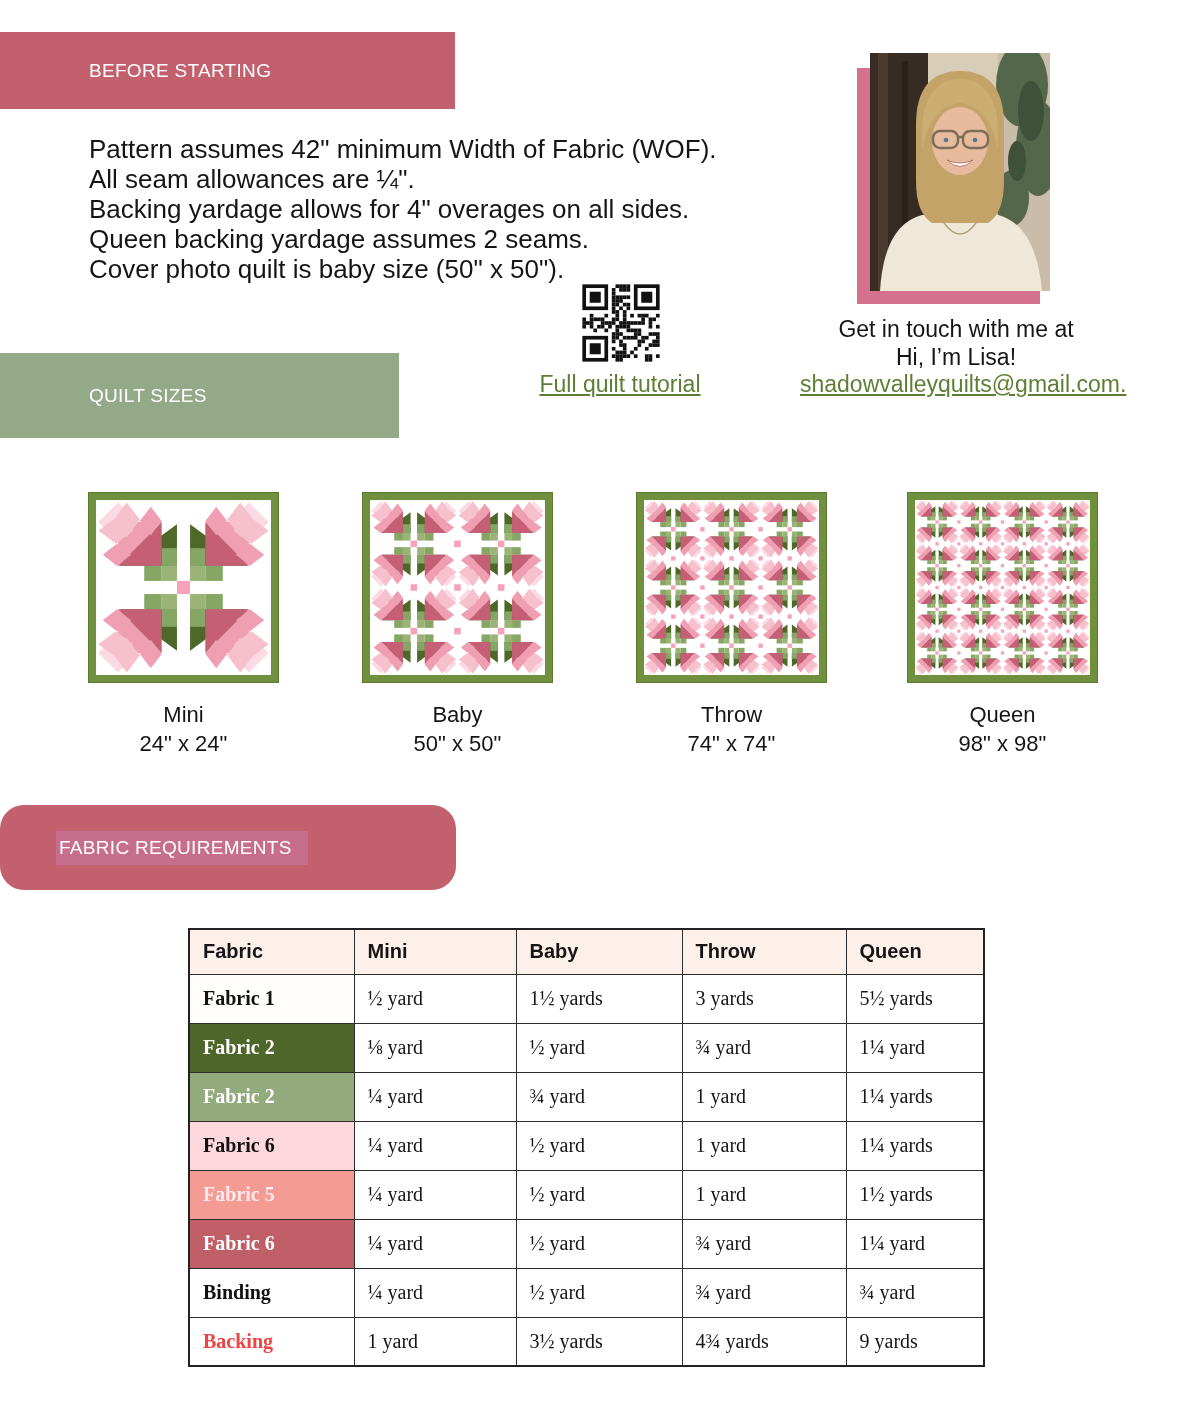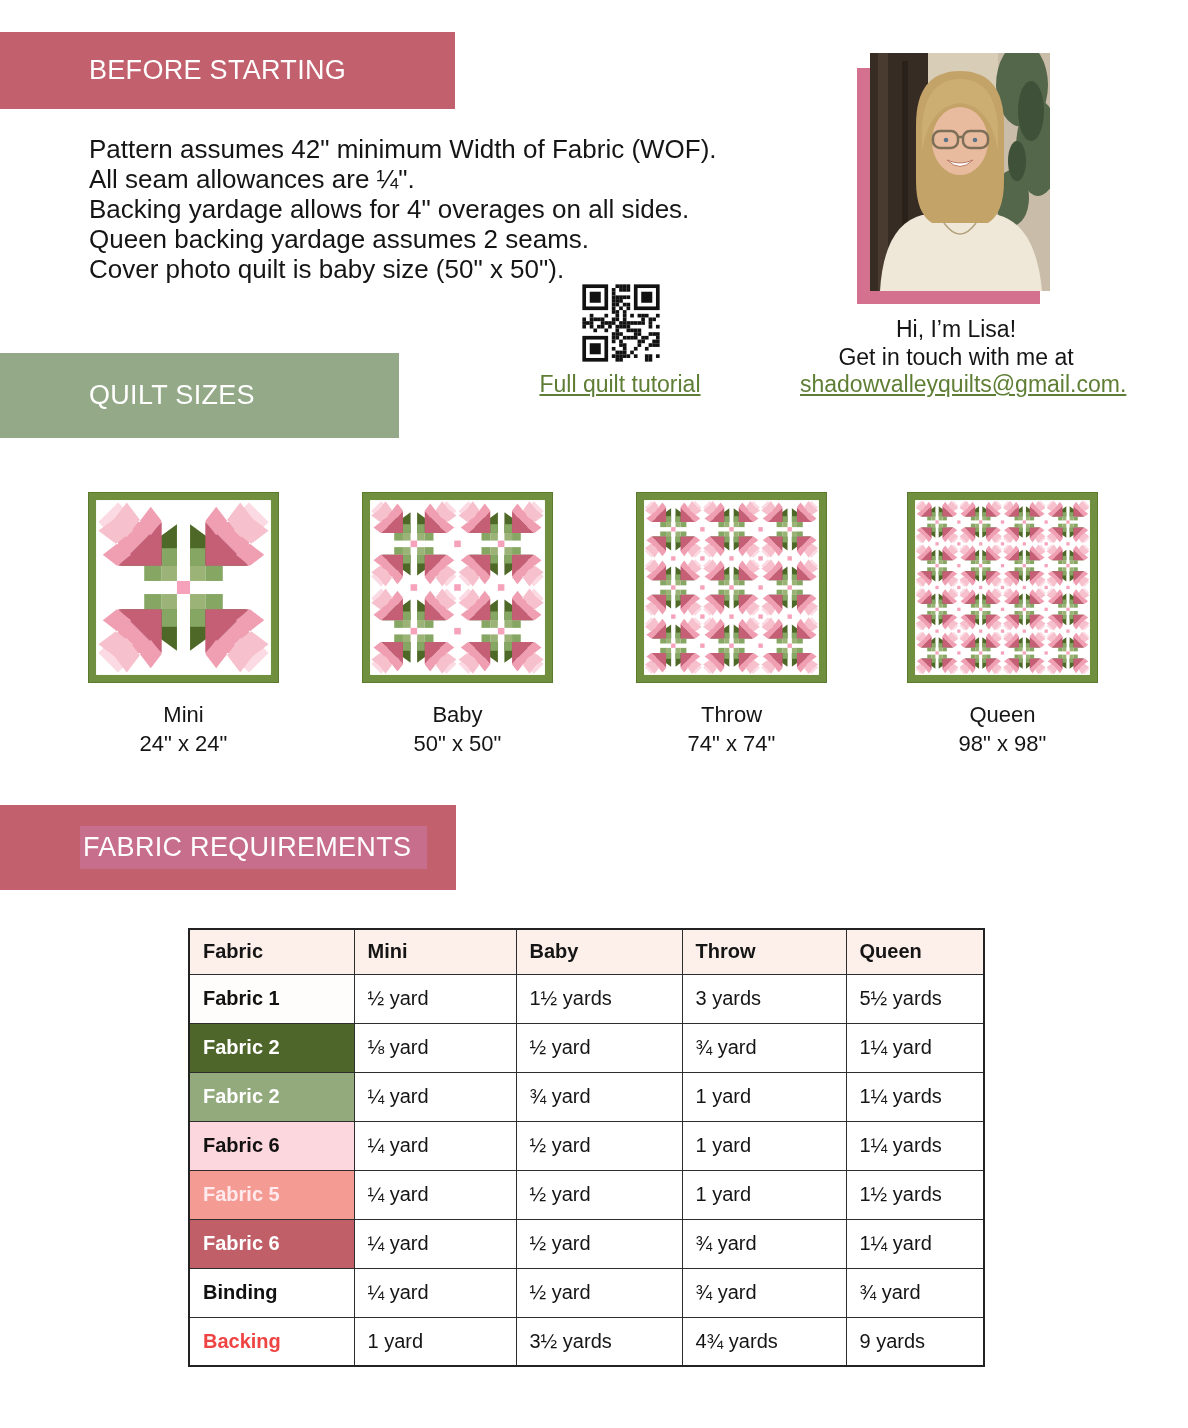--- a/index.html
+++ b/index.html
@@ -1,23 +1,23 @@
 <!DOCTYPE html>
 <html><head>
 <meta charset="utf-8">
 <style>
   html,body{margin:0;padding:0;background:#fff;}
   .page{position:relative;width:1188px;height:1428px;background:#ffffff;
         font-family:"Liberation Sans",sans-serif;overflow:hidden;color:#151515;}
 
   .banner{position:absolute;display:flex;align-items:center;color:#ffffff;
-          font-size:27px;box-sizing:border-box;letter-spacing:.3px;text-align:right;}
+          font-size:19px;box-sizing:border-box;letter-spacing:.3px;text-align:right;}
   #banner1{left:0;top:32px;width:455px;height:77px;padding-left:89px;}
   #banner2{left:0;top:353px;width:399px;height:85px;padding-left:89px;}
-  #banner3{left:0;top:805px;width:456px;height:85px;padding-left:80px;}
+  #banner3{left:0;top:805px;width:456px;height:85px;padding-left:56px;border-radius:24px;}
   .hl{display:inline-block;padding:6px 16px 6px 3px;}
 
   .notes{position:absolute;left:89px;top:134px;font-size:26px;line-height:30px;}
 
   #qr{position:absolute;left:575px;top:277px;width:92px;height:92px;}
   .tut-link{position:absolute;left:535px;top:371px;width:170px;text-align:center;
             font-size:23px;text-decoration:underline;cursor:pointer;}
 
   .photo-shadow{position:absolute;left:857px;top:68px;width:183px;height:236px;}
   .photo{position:absolute;left:870px;top:53px;width:180px;height:238px;overflow:hidden;}
@@ -28,21 +28,21 @@
   figure.quilt{position:absolute;top:492px;width:191px;margin:0;text-align:center;}
   .q0{left:88px}.q1{left:362px}.q2{left:636px}.q3{left:907px}
   .qsvg{width:191px;height:191px;}
   figcaption{margin-top:17px;font-size:22px;line-height:29px;color:#151515;}
 
   #fab-table{position:absolute;left:188px;top:928px;width:795px;border-collapse:collapse;
              table-layout:fixed;font-size:20px;color:#151515;border:2px solid #222;}
   #fab-table th,#fab-table td{border:1px solid #2d2d2d;padding:0 0 0 13px;text-align:left;
              vertical-align:middle;overflow:hidden;white-space:nowrap;margin-top:48px;}
   #fab-table thead tr{height:45px;}
-  #fab-table tbody tr{height:49px;}
+  #fab-table tbody tr{height:49px;font-family:Liberation Serif, serif;}
   #fab-table th{font-weight:bold;}
   #fab-table td{font-weight:normal;background:#ffffff;}
 </style>
 </head>
 <body>
 
 <div class="page">
 
   <svg id="qdefs" width="0" height="0" style="position:absolute">
       <defs>
@@ -288,22 +288,22 @@
         <rect x="93" y="78" width="25" height="17" rx="7"></rect>
         <path d="M88 84 h5"></path>
       </g>
       <circle cx="76" cy="87" r="2.3" fill="#5c748a"></circle>
       <circle cx="105" cy="87" r="2.3" fill="#5c748a"></circle>
       <path d="M77 107 Q90 120 103 107 Q90 113 77 107 Z" fill="#ffffff" stroke="#b97a6a" stroke-width="1"></path>
       <path d="M74 170 Q90 192 106 170" fill="none" stroke="#b2a27e" stroke-width="1.5"></path>
     </svg>
   </div>
   <div class="contact">
+    <div>Get in touch with me at</div>
     <div>Hi, I’m Lisa!</div>
-    <div>Get in touch with me at</div>
     <a href="#" class="green-link" style="color: rgb(95, 126, 53);">shadowvalleyquilts@gmail.com.</a>
   </div>
 
   <div class="banner" id="banner2" style="background: rgb(148, 169, 135);">
     <span>QUILT SIZES</span>
   </div>
 
   <figure class="quilt q0">
     <div class="qsvg"><svg viewBox="0 0 100 100" width="191" height="191">
           <rect width="100" height="100" fill="#70903f" stroke="#5a7a2e" stroke-width="1"></rect>

